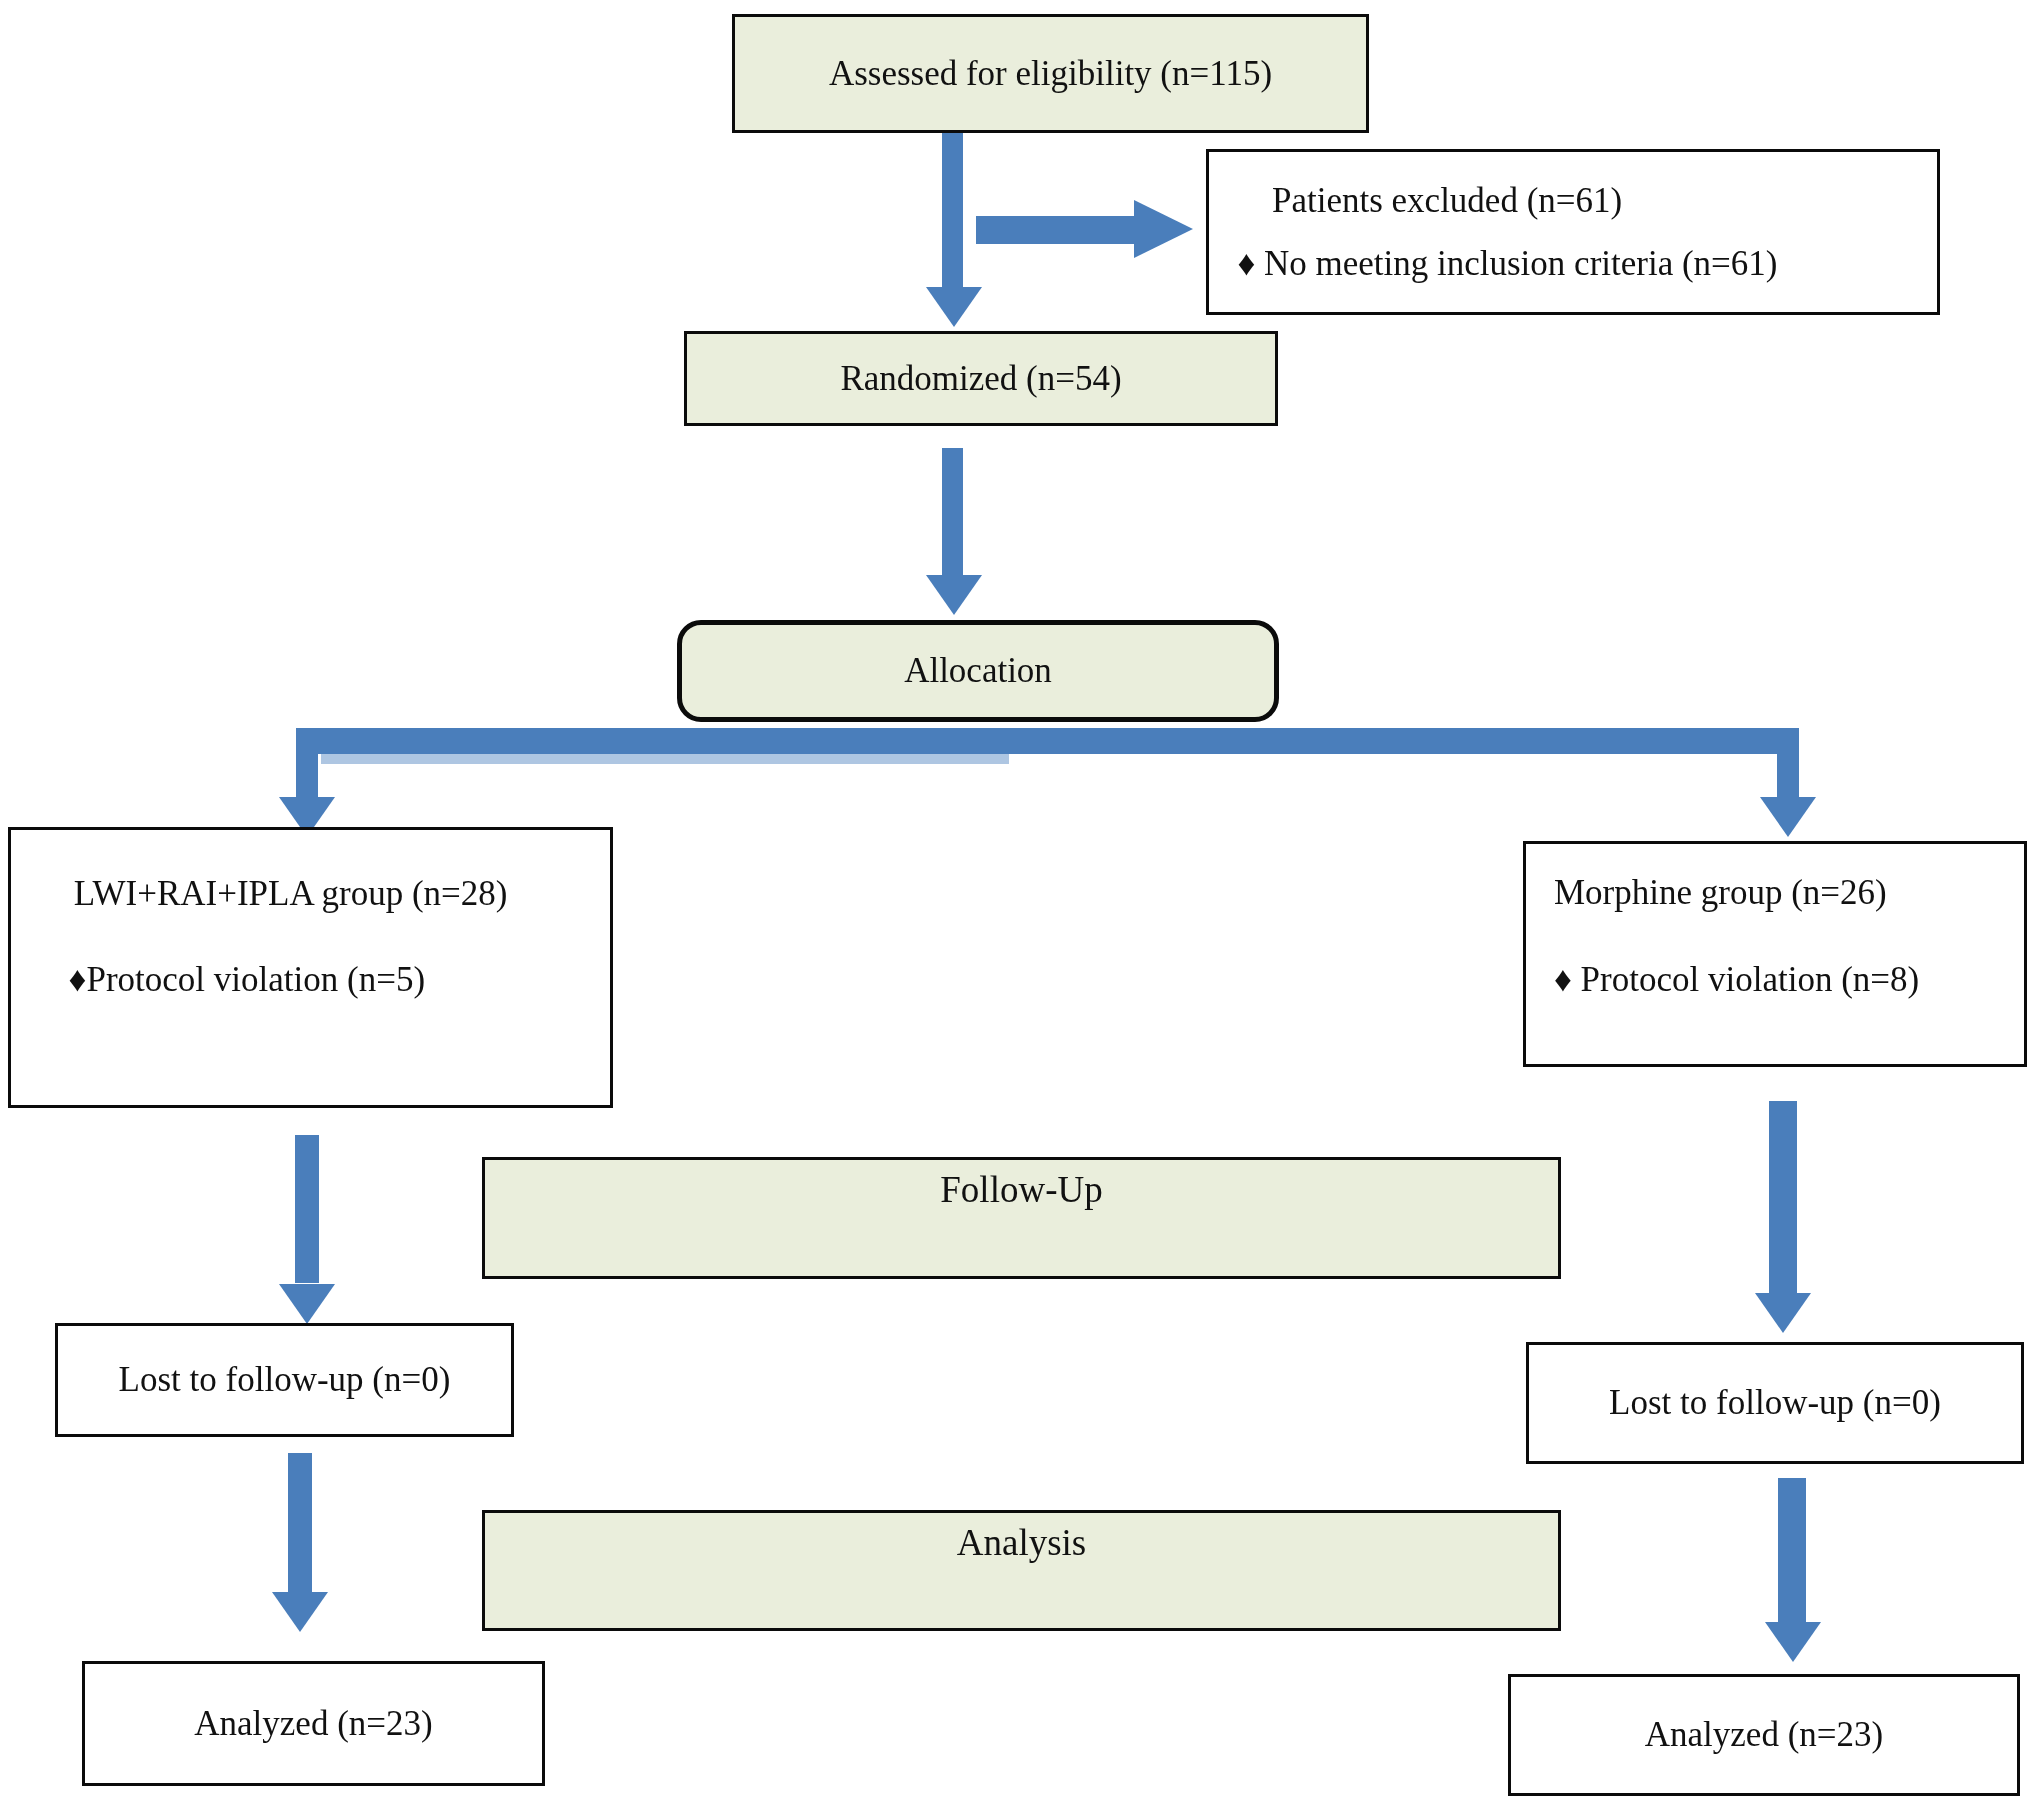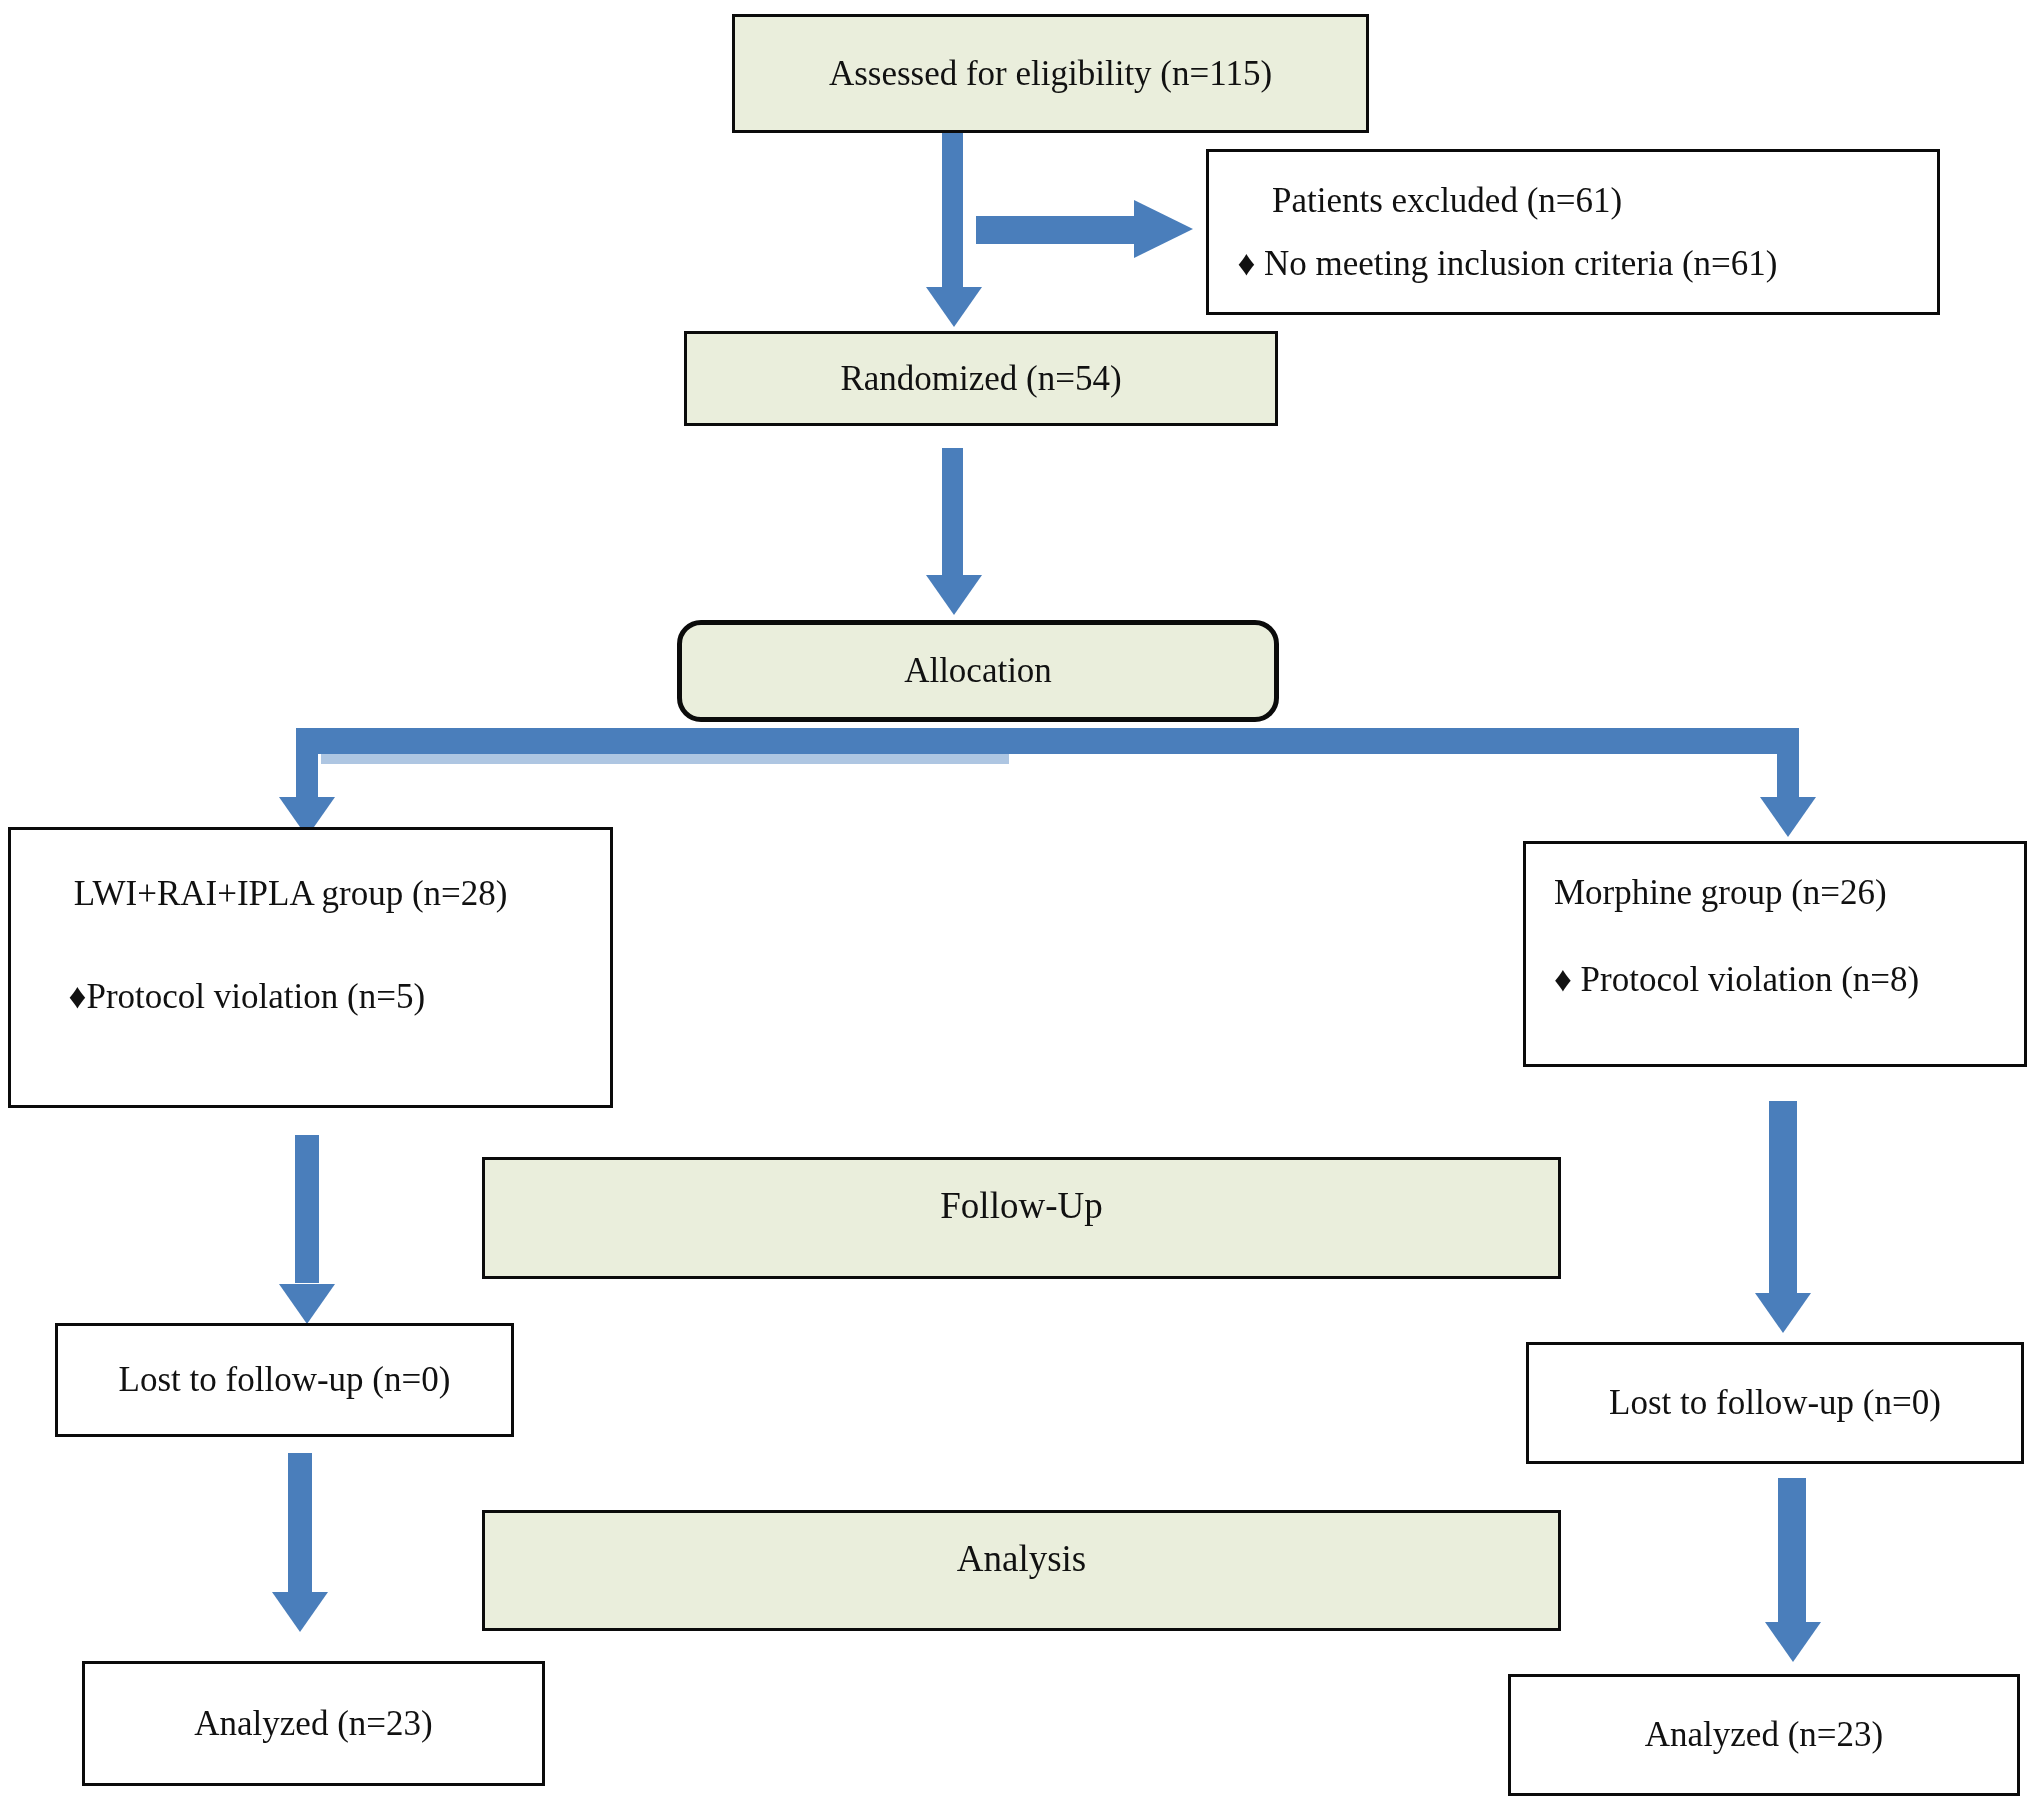--- a/index.html
+++ b/index.html
@@ -14,21 +14,21 @@
   .box{position:absolute; box-sizing:border-box; border:3.9px solid var(--border);
        display:flex; align-items:center; justify-content:center;
        font-size:35px; line-height:1.25; text-align:right;}
   .box.green{background:var(--green);}
   .box.white{background:var(--white);}
   .box.thick{border-width:5.8px;border-radius:24px;}
   .box.left-align{align-items:flex-start; justify-content:flex-start;
        flex-direction:column; text-align:left;}
   .banner{position:absolute; box-sizing:border-box; border:3.9px solid var(--border);
        background:var(--green); font-size:37px; text-align:center;}
-  .banner .cap{display:block; margin-top:24px;}
+  .banner .cap{display:block; margin-top:8px;}
   
   .shaft{position:absolute; background:var(--blue);}
   .head-down{position:absolute; width:0; height:0;
        border-left:28px solid transparent; border-right:28px solid transparent;
        border-top:40px solid var(--blue);}
   .head-right{position:absolute; width:0; height:0;
        border-top:29px solid transparent; border-bottom:29px solid transparent;
        border-left:59px solid var(--blue);}
   .bar{position:absolute; background:var(--blue);}
   .bar-light{position:absolute; background:var(--blue-light);}
@@ -74,21 +74,21 @@
   <div>
     <div class="bar" style="left:296px; top:728px; width:1503px; height:26px;"></div>
     <div class="bar-light" style="left:321px; top:754px; width:688px; height:10.3px;"></div>
     <div class="shaft" style="left:296px; top:754px; width:22px; height:43px;"></div>
     <div class="head-down" style="left:279px; top:797px;"></div>
     <div class="shaft" style="left:1777px; top:754px; width:22px; height:43px;"></div>
     <div class="head-down" style="left:1760px; top:797px;"></div>
   </div>
 
   <div class="box white left-align" style="left:7.7px; top:827px; width:605px; height:281px;
-       padding:42px 19px 0 63px; row-gap:59px;">
+       padding:42px 19px 0 63px; row-gap:42px;">
     <span>LWI+RAI+IPLA group (n=28)</span>
     <span style="margin-left:-5.1px;">♦Protocol violation (n=5)</span>
   </div>
 
   <div class="box white left-align" style="left:1523px; top:841px; width:504px; height:226px;
        padding:27px 13px 0 28px; row-gap:43px;">
     <span>Morphine group (n=26)</span>
     <span>♦ Protocol violation (n=8)</span>
   </div>
 

